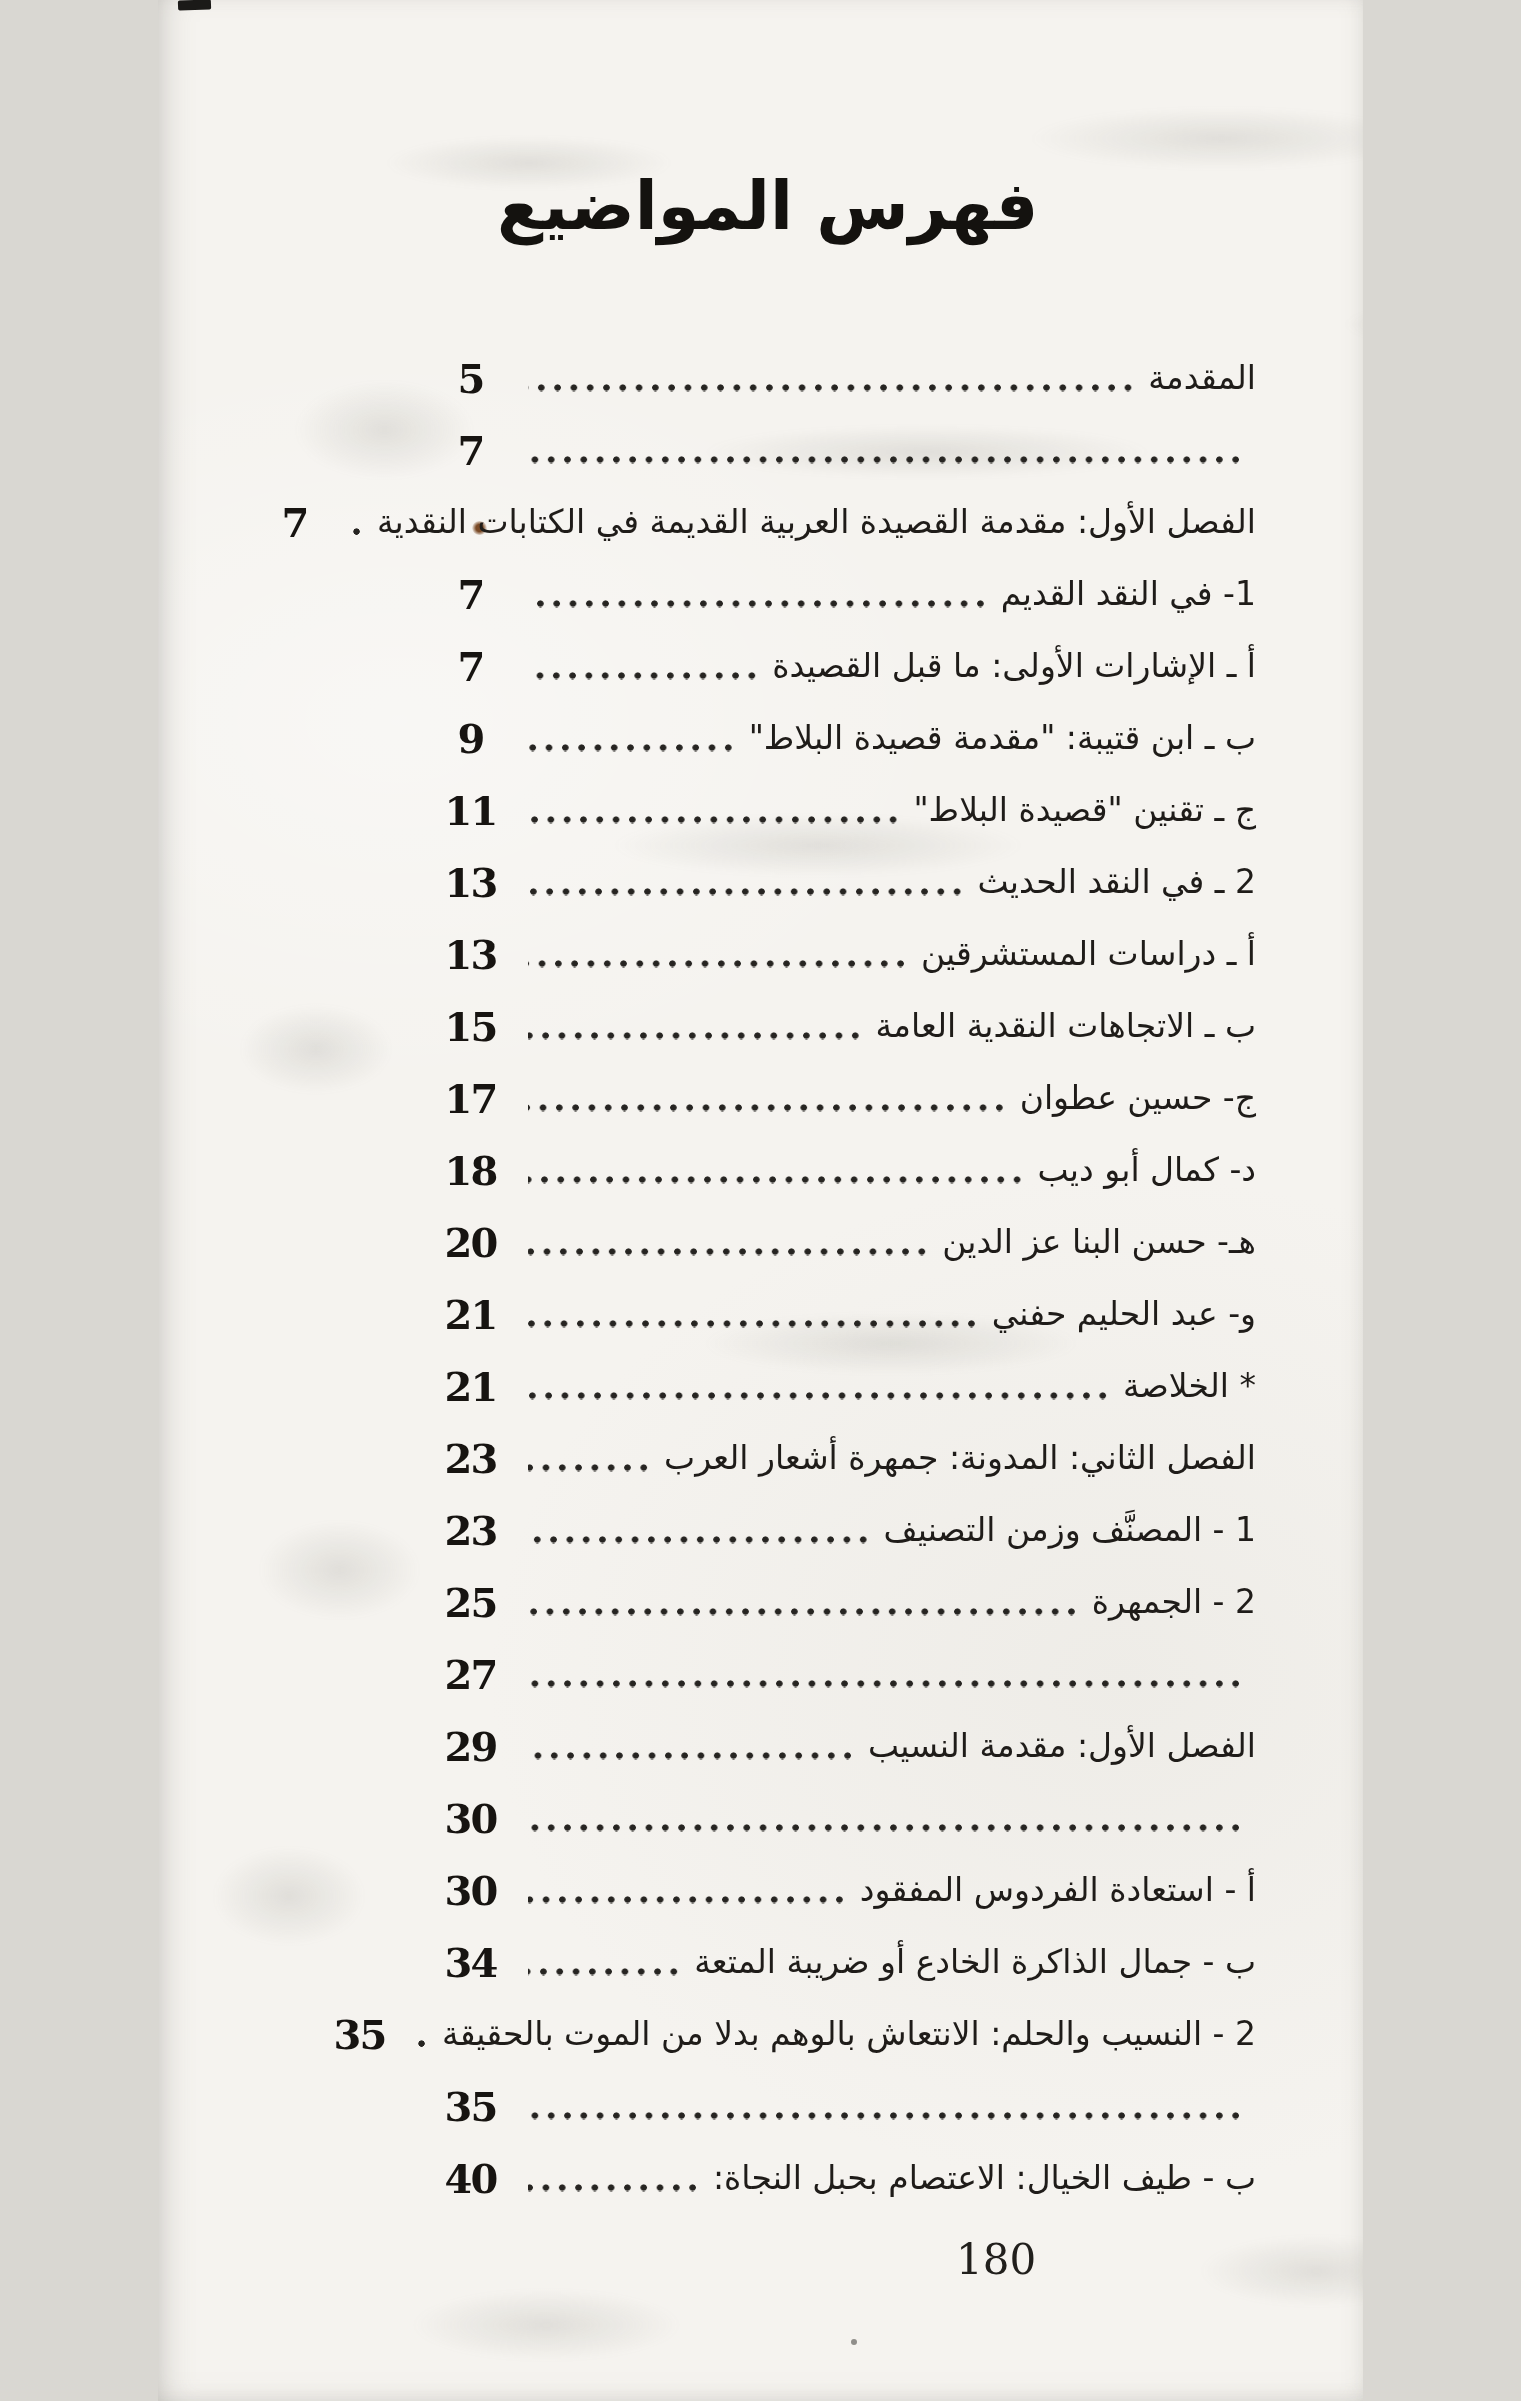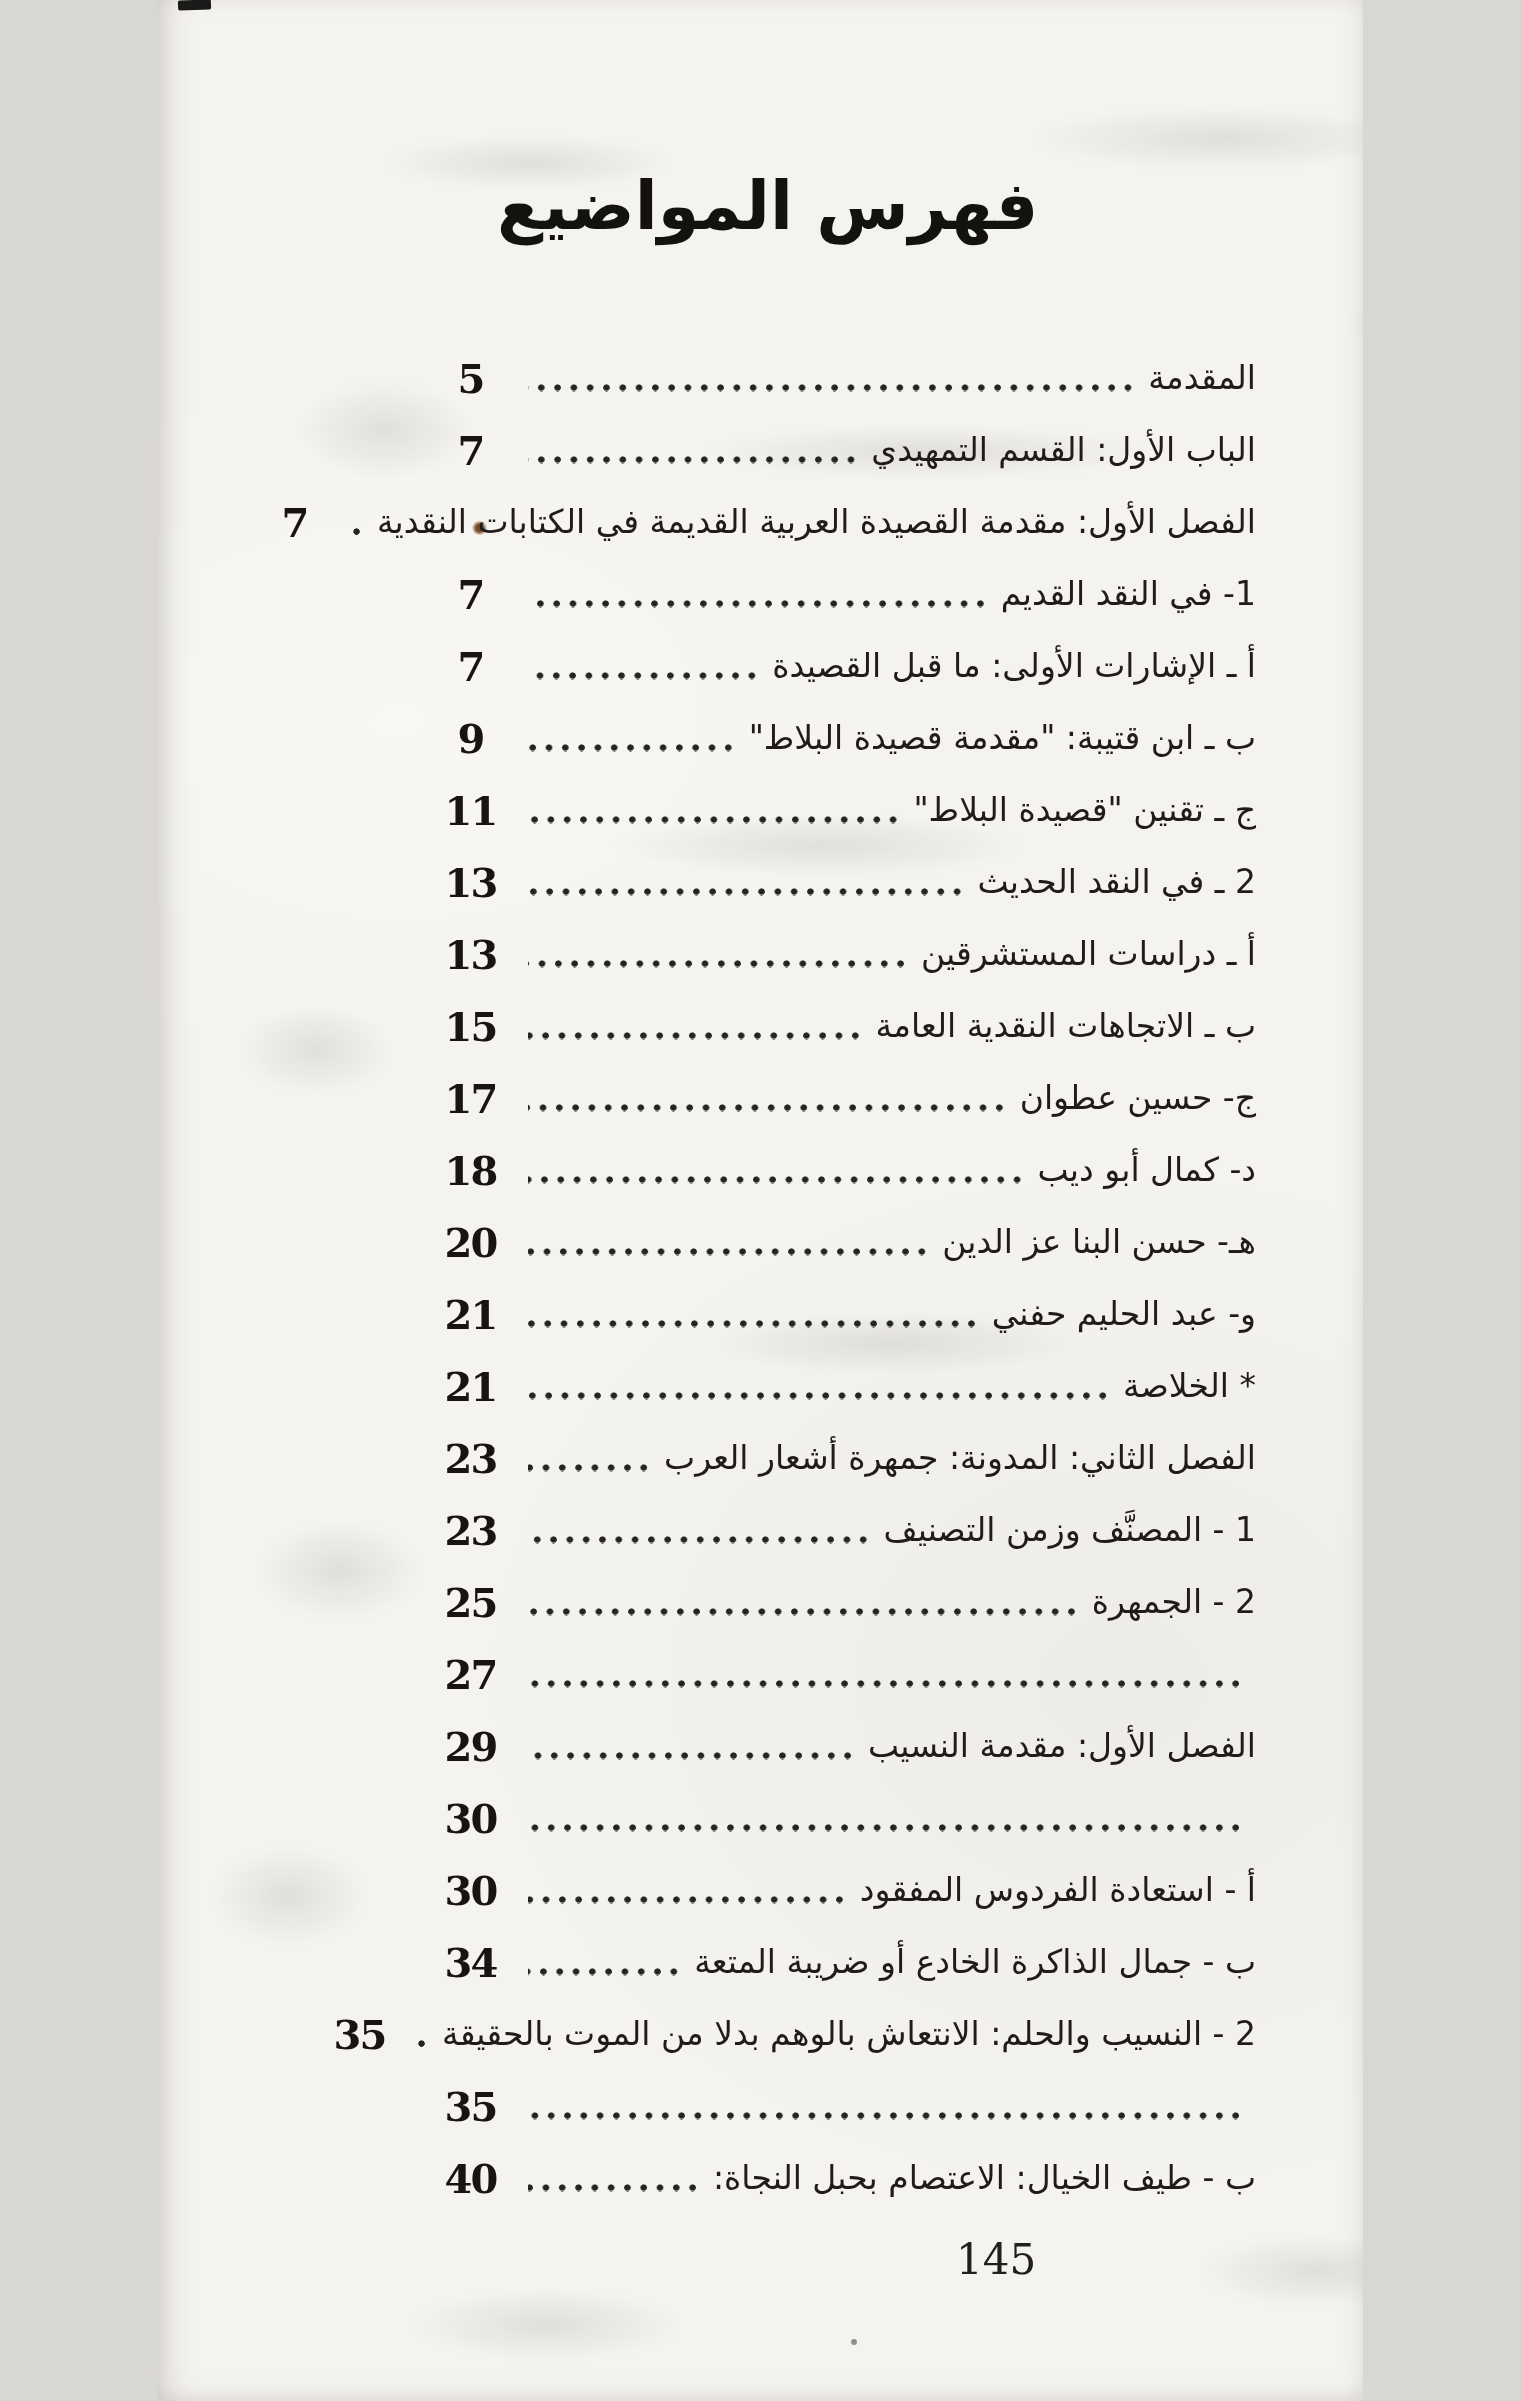--- a/index.html
+++ b/index.html
@@ -114,21 +114,20 @@
   <div class="title">فهرس المواضيع</div>
 
   <div class="toc">
   <div class="row">
     <span class="entry-label">المقدمة</span>
     <span class="leader"></span>
     <span class="entry-page">5</span>
   </div>
 
   <div class="row">
-    <span class="entry-label">الباب الأول: القسم التمهيدي</span>
     <span class="leader"></span>
     <span class="entry-page">7</span>
   </div>
 
   <div class="row">
     <span class="entry-label">الفصل الأول: مقدمة القصيدة العربية القديمة في الكتابات النقدية</span>
     <span class="leader"></span>
     <span class="entry-page">7</span>
   </div>
 
@@ -261,15 +260,15 @@
     <span class="entry-page">35</span>
   </div>
 
   <div class="row">
     <span class="entry-label">ب - طيف الخيال: الاعتصام بحبل النجاة:</span>
     <span class="leader"></span>
     <span class="entry-page">40</span>
   </div>
 </div>
 
-  <div class="folio">145</div>
+  <div class="folio">180</div>
 </div>
 
 
 </body></html>

